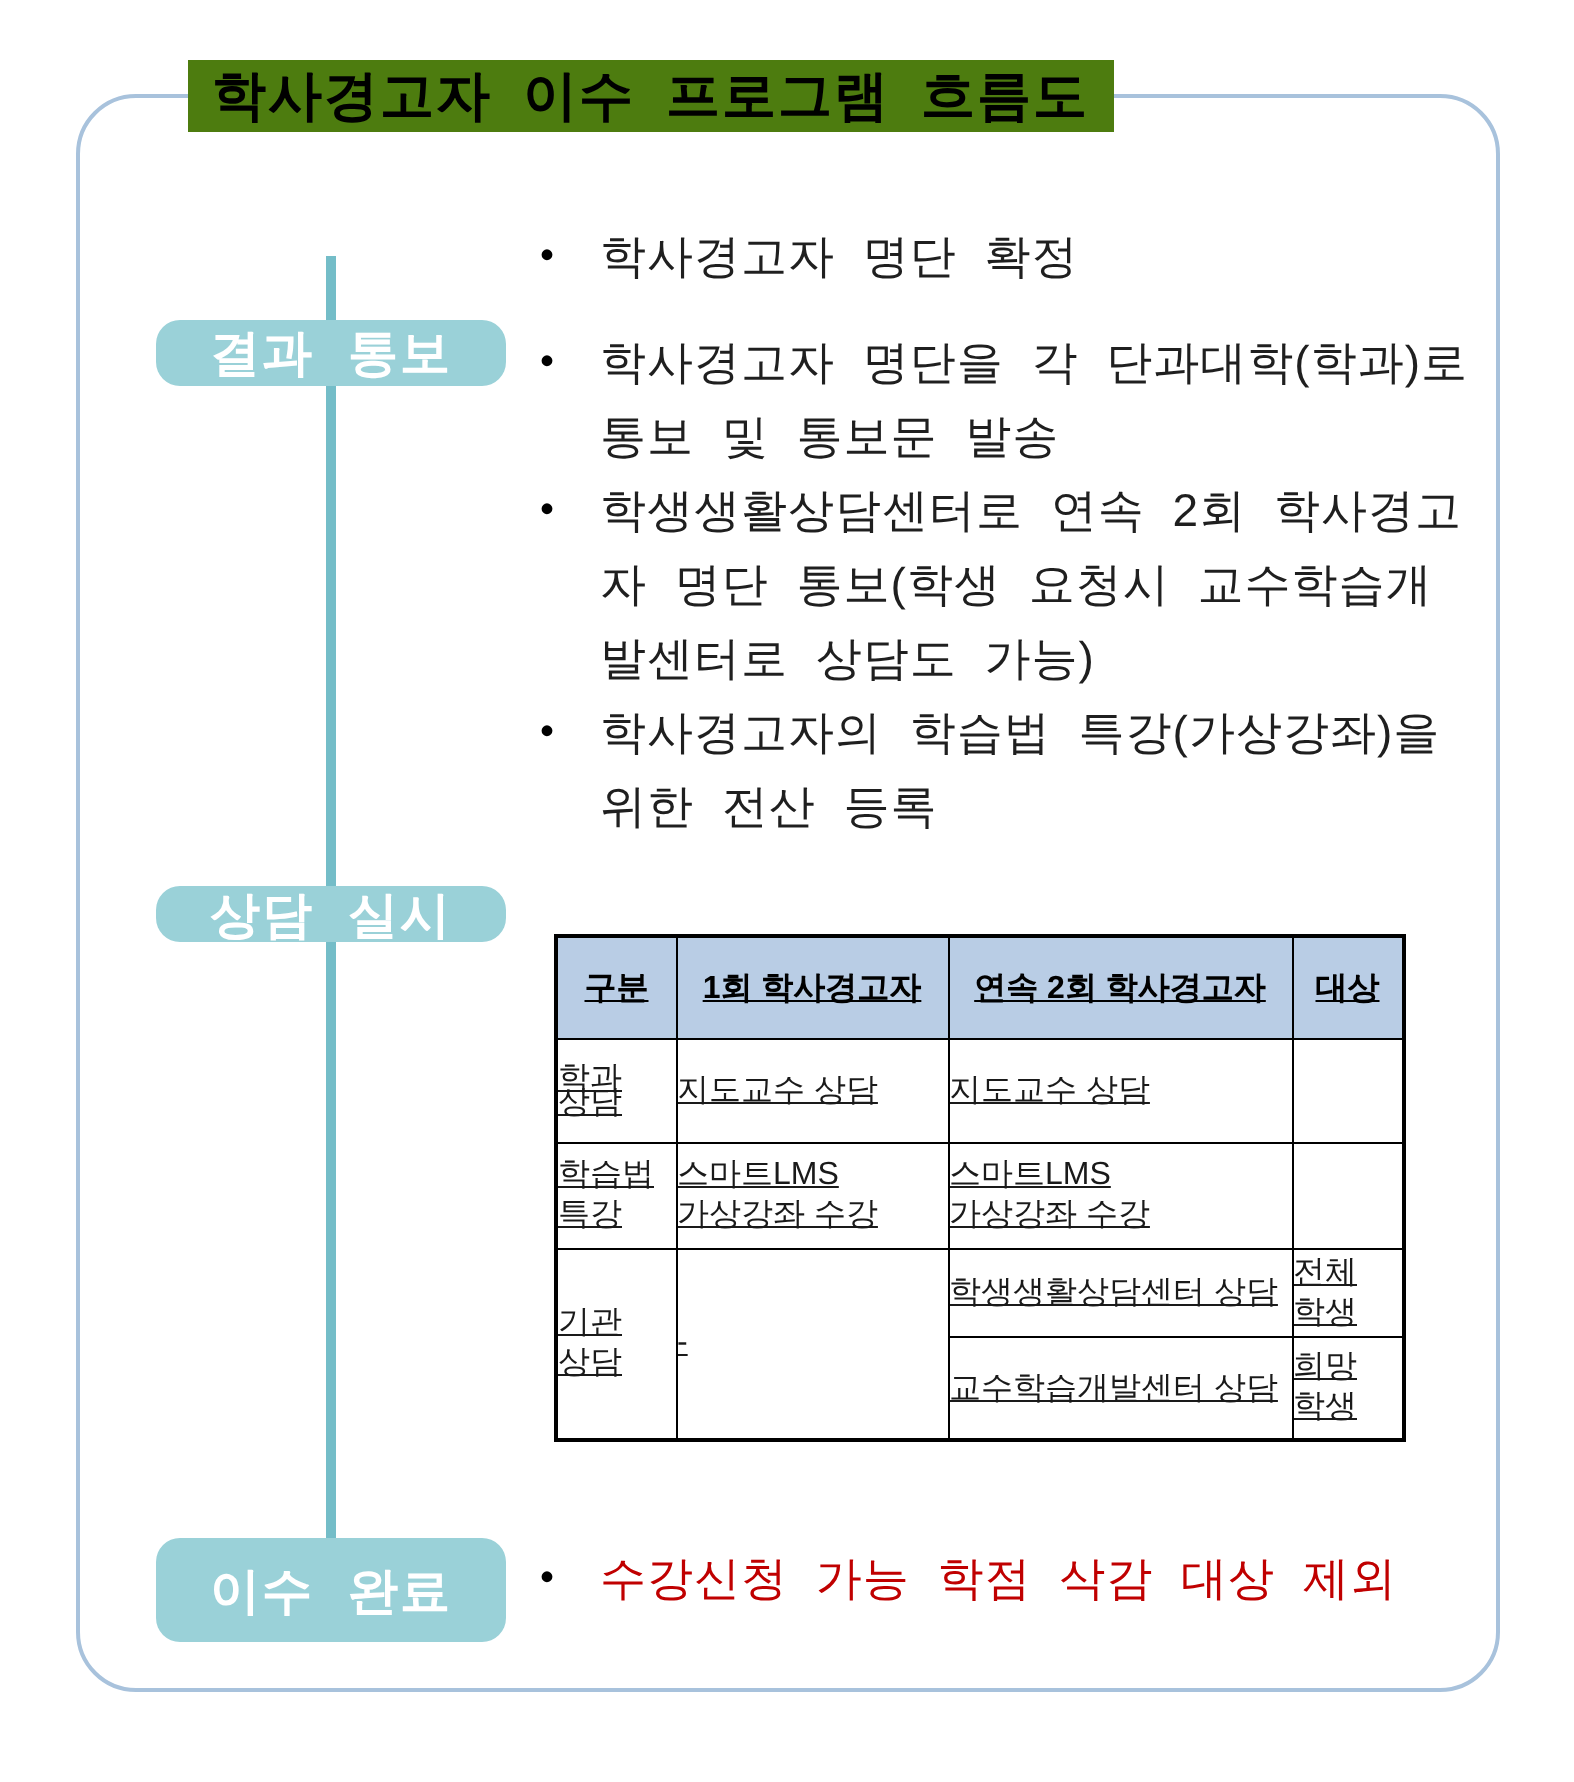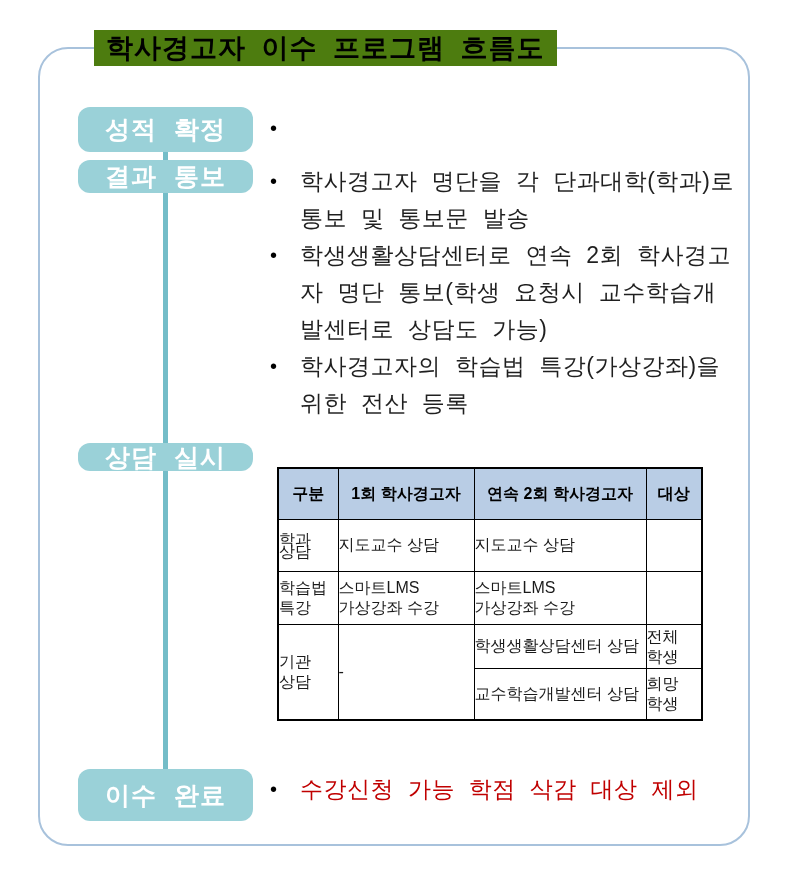--- a/index.html
+++ b/index.html
@@ -44,57 +44,55 @@
     letter-spacing:0.5px;color:#1f1f1f;
   }
   .btext.red{color:#c00000;}
   .tblwrap{position:absolute;left:277px;top:467px;z-index:2;}
   table.prog{
     border-collapse:collapse;table-layout:fixed;width:424px;
     border:2px solid #000;background:#fff;
   }
   table.prog td,table.prog th{
     border:1px solid #000;vertical-align:middle;
-    font-size:16px;padding:0;overflow:hidden;white-space:pre-line;
+    font-size:16px;padding:0;overflow:hidden;white-space:pre-line;text-decoration:underline;
   }
   table.prog th{background:#b9cde5;font-weight:bold;height:50px;color:#000;}
   .rh1 td{height:51px;}
   .rh2 td{height:52px;}
   .rh3 td{height:43px;}
   .rh4 td{height:50px;}
   td.squish{line-height:12px;}
   td.two{line-height:20px;}
 </style>
 </head>
 <body>
 
 <div class="canvas">
 
   <div class="frame"></div>
 
   <div class="title">학사경고자 이수 프로그램 흐름도</div>
 
   <div class="vline"></div>
 
-  <div class="step step-0">
-    <span>성적 확정</span>
-  </div>
   <div class="step step-1">
     <span>결과 통보</span>
   </div>
   <div class="step step-2">
     <span>상담 실시</span>
   </div>
   <div class="step step-3">
     <span>이수 완료</span>
   </div>
 
   <div class="bullets bl-1">
     <div class="bitem">
       <span class="bmark">•</span>
+      <span class="btext">학사경고자 명단 확정</span>
     </div>
   </div>
 
   <div class="bullets bl-2">
     <div class="bitem">
       <span class="bmark">•</span>
       <span class="btext">학사경고자 명단을 각 단과대학(학과)로
 통보 및 통보문 발송</span>
     </div>
     <div class="bitem">

